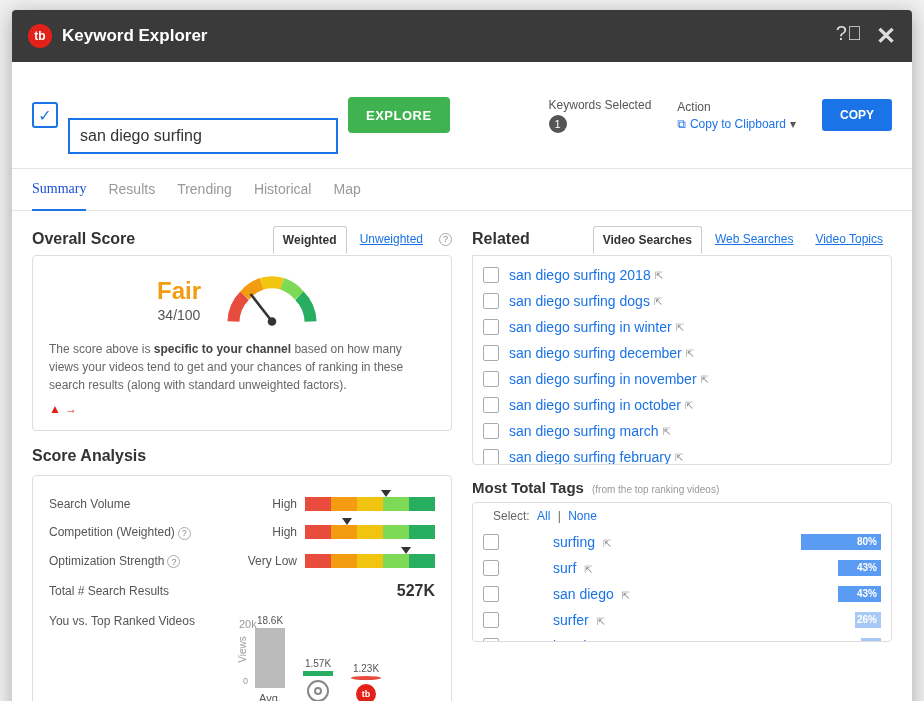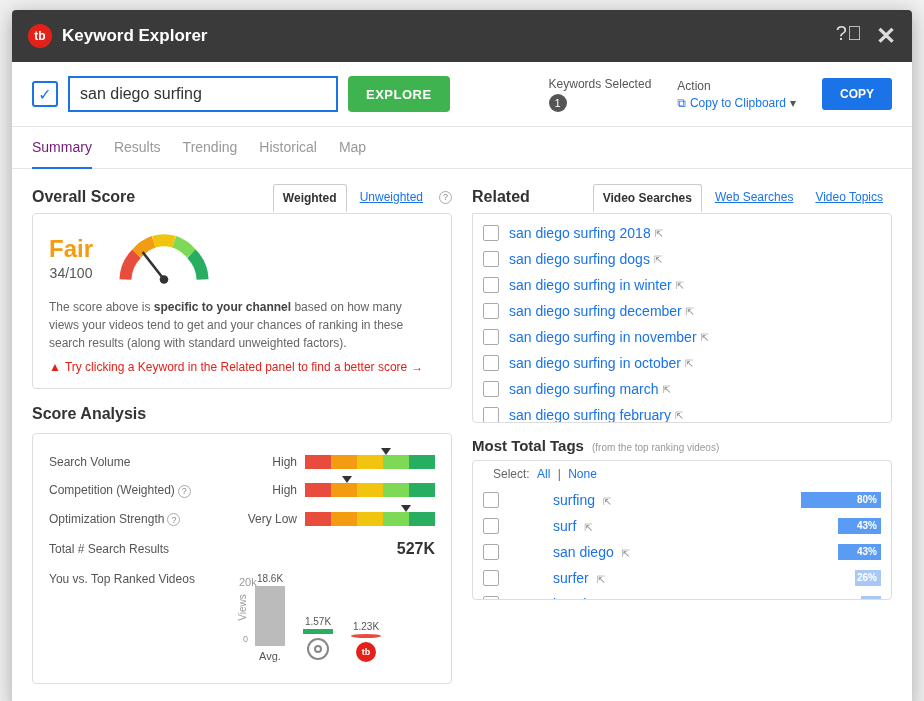--- a/index.html
+++ b/index.html
@@ -5,39 +5,39 @@
 * { box-sizing: border-box; margin: 0; padding: 0; }
 body { font-family: -apple-system, BlinkMacSystemFont, "Segoe UI", Arial, sans-serif; background: #f0f0f0; font-size: 13px; color: #333; }
 .modal { width: 900px; margin: 10px auto; background: #fff; border-radius: 4px; box-shadow: 0 4px 20px rgba(0,0,0,0.3); overflow: hidden; }
 .header { background: #3a3a3a; color: #fff; padding: 12px 16px; display: flex; align-items: center; }
 .logo { width: 24px; height: 24px; background: #e32119; border-radius: 50%; display: flex; align-items: center; justify-content: center; color: #fff; font-weight: bold; font-size: 12px; margin-right: 10px; }
 .header-title { flex: 1; font-size: 17px; font-weight: 600; }
 .header-icons { display: flex; gap: 14px; font-size: 20px; }
 .header-icon { cursor: pointer; color: #ddd; }
 .toolbar { padding: 14px 20px; display: flex; align-items: center; gap: 10px; border-bottom: 1px solid #e5e5e5; }
 .chk { width: 26px; height: 26px; border: 2px solid #1b73e8; border-radius: 3px; display: flex; align-items: center; justify-content: center; color: #1b73e8; font-size: 16px; cursor: pointer; }
-.search-input { flex: 0 0 270px; height: 36px; border: 2px solid #1b73e8; padding: 0 10px; font-size: 16px; color: #333; outline: none; }
+.search-input { flex: 0 0 270px; height: 36px; border: 2px solid #1b73e8; padding: 0 10px; font-size: 16px; color: #333; outline: none; margin-top: 42px; }
 .explore-btn { background: #3fb34f; color: #fff; border: none; padding: 0 18px; height: 36px; font-size: 13px; font-weight: 600; letter-spacing: 0.5px; cursor: pointer; border-radius: 4px; }
 .kw-selected { margin-left: auto; text-align: left; font-size: 12px; color: #555; }
 .kw-badge { width: 18px; height: 18px; background: #555; color: #fff; border-radius: 50%; display: inline-flex; align-items: center; justify-content: center; font-size: 11px; margin-top: 3px; }
 .action-col { margin-left: 16px; font-size: 12px; color: #555; }
 .action-link { color: #1b73e8; cursor: pointer; display: inline-flex; align-items: center; gap: 4px; margin-top: 3px; }
 .copy-btn { background: #1b73e8; color: #fff; border: none; padding: 0 18px; height: 32px; font-size: 12px; font-weight: 600; cursor: pointer; border-radius: 3px; margin-left: 16px; }
 .tabs { display: flex; gap: 22px; padding: 0 20px; border-bottom: 1px solid #e5e5e5; }
 .tab { padding: 12px 0; color: #999; cursor: pointer; font-size: 14px; }
-.tab.active { color: #701a75; border-bottom: 2px solid #1b73e8; margin-bottom: -1px; }
+.tab.active { color: #1d4ed8; border-bottom: 2px solid #1b73e8; margin-bottom: -1px; font-family: Liberation Serif, serif; }
 .body { display: flex; padding: 14px 20px 6px; gap: 20px; }
 .col { flex: 1; min-width: 0; }
 .panel-head { display: flex; align-items: center; margin-bottom: 2px; }
 .panel-title { font-size: 16px; font-weight: 700; }
 .subtabs { margin-left: auto; display: flex; gap: 4px; font-size: 12px; align-items: center; }
 .subtab { padding: 6px 9px; color: #1b73e8; text-decoration: underline; cursor: pointer; white-space: nowrap; }
 .subtab.active { color: #333; border: 1px solid #ccc; border-bottom: 1px solid #fff; text-decoration: none; font-weight: 600; border-radius: 3px 3px 0 0; position: relative; top: 1px; }
 .card { border: 1px solid #ddd; border-radius: 4px; padding: 14px 16px; margin-bottom: 16px; }
-.score-row { display: flex; align-items: center; gap: 16px; }
+.score-row { display: flex; align-items: center; justify-content: center; gap: 16px; }
 .score-text { text-align: center; }
 .score-label { color: #f39c12; font-size: 24px; font-weight: 700; }
 .score-val { color: #555; font-size: 14px; margin-top: 2px; }
 .gauge { width: 110px; height: 60px; }
 .desc { font-size: 12px; color: #666; line-height: 1.5; margin-top: 10px; }
 .desc b { color: #444; text-align: center; }
 .tip { color: #e32119; font-size: 12px; margin-top: 8px; display: flex; align-items: center; gap: 4px; }
 .tip-arrow { font-weight: bold; }
 .section-title { font-size: 16px; font-weight: 700; margin: 6px 0 10px; }
 .metric { display: flex; align-items: center; padding: 7px 0; font-size: 12px; }
@@ -147,21 +147,20 @@
             <path d="M 92 30 A 45 45 0 0 1 105 60" stroke="#27ae60" stroke-width="14" fill="none"></path>
             <line x1="60" y1="60" x2="35" y2="28" stroke="#333" stroke-width="3"></line>
             <circle cx="60" cy="60" r="5" fill="#333"></circle>
           </svg>
         </div>
         <div class="desc">
           <span>The score above is </span><b>specific to your channel</b><span> based on how many views your videos tend to get and your chances of ranking in these search results (along with standard unweighted factors).</span>
         </div>
         <div class="tip">
           <span>▲</span>
-          <span>Try clicking a Keyword in the Related panel to find a better score</span>
           <span class="tip-arrow">→</span>
         </div>
       </div>
 
       <div class="section-title">Score Analysis</div>
       <div class="card">
         <div id="metrics-host">
             <div class="metric">
               <div class="metric-name">Search Volume</div>
     <div class="metric-val">High</div>

